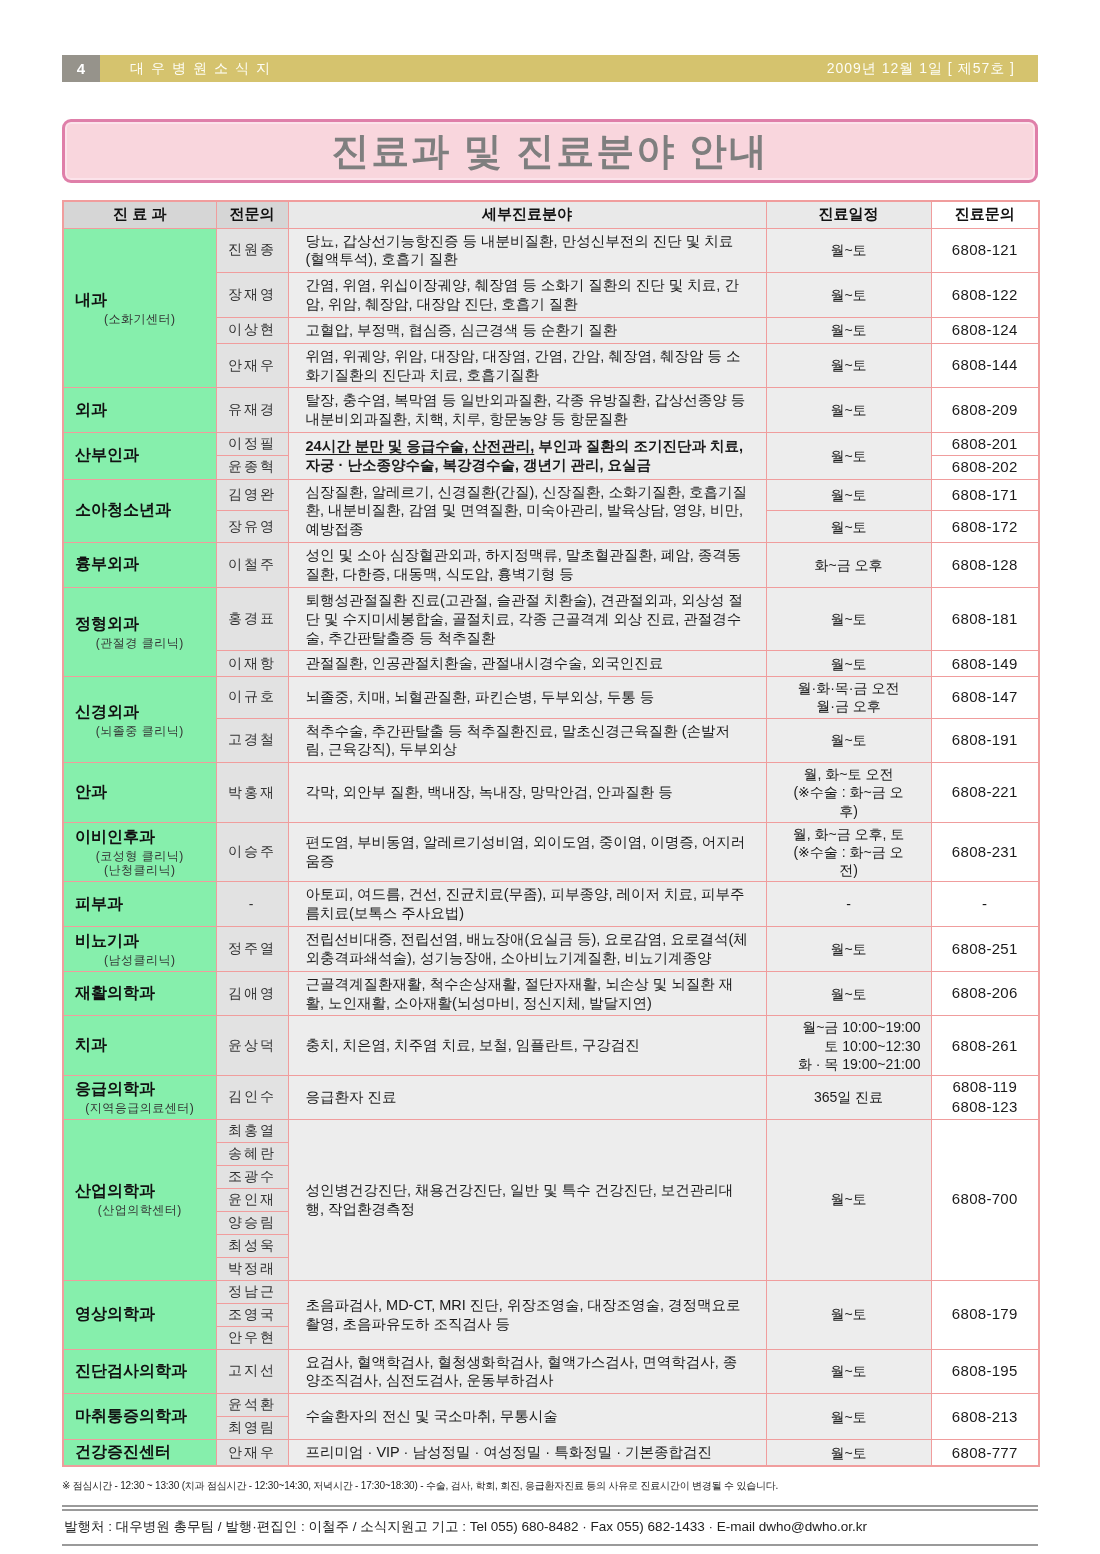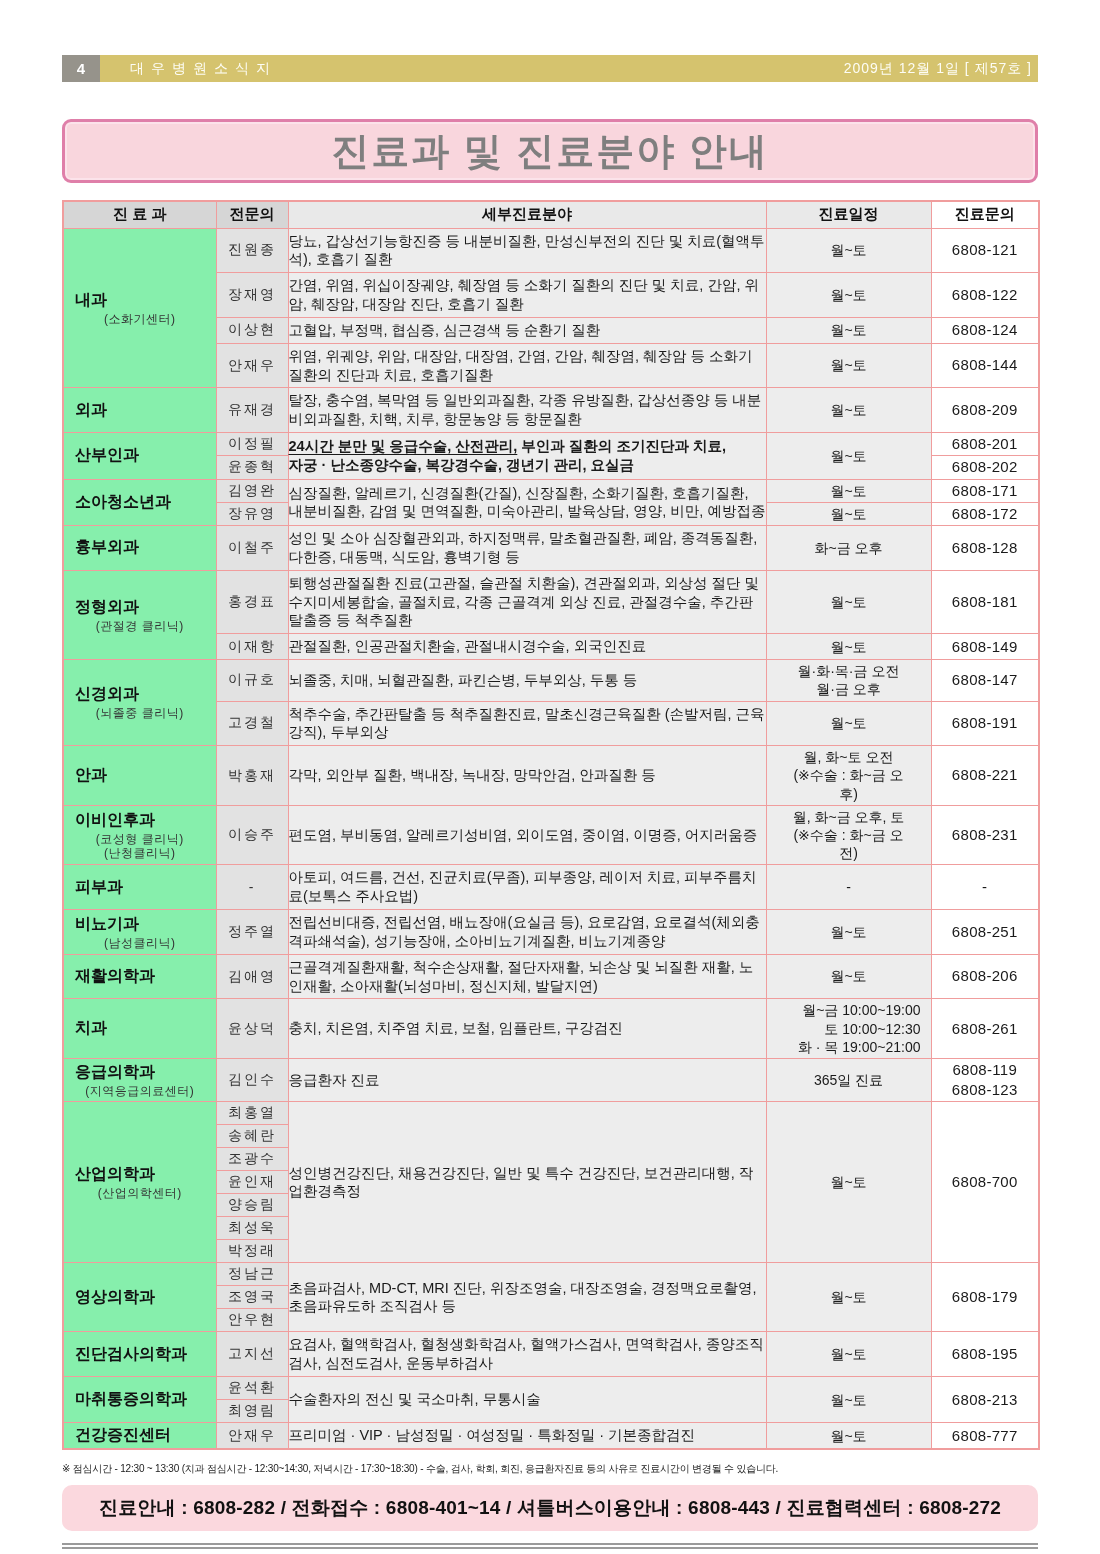--- a/index.html
+++ b/index.html
@@ -14,21 +14,21 @@
   
   .masthead {
     height:27px; background:#d5c36e; display:flex; align-items:center;
   }
   .page-num {
     width:38px; height:27px; background:#96938b; color:#fff;
     display:flex; align-items:center; justify-content:center;
     font-size:15px; font-weight:bold; flex:0 0 auto;
   }
   .masthead-title { color:#fdfdf5; font-size:14px; letter-spacing:7px; margin-left:30px; }
-  .issue-date { margin-left:auto; color:#fdfdf5; font-size:14px; letter-spacing:1px; padding-right:6px; }
+  .issue-date { margin-left:auto; color:#fdfdf5; font-size:14px; letter-spacing:1px; padding-right:23px; }
 
   
   .title-box {
     margin-top:37px; height:64px; background:#f9d6dd;
     border:3px solid #df7fa9; border-radius:9px;
     box-shadow: inset 0 0 0 2px #fce3ea;
     display:flex; align-items:center; justify-content:center;
   }
   .title-box h1 {
     margin:0; font-size:38px; font-weight:bold; color:#7f7f7f; letter-spacing:2px;
@@ -54,21 +54,21 @@
   }
   .dept-sub {
     font-size:12px; color:#333; text-align:center; white-space:pre-line;
     line-height:1.2; margin-top:1px; letter-spacing:0.5px;
   }
   td.doctor-cell {
     background:#e2e2e2; text-align:center; font-size:14px; color:#333;
     letter-spacing:2px; padding:2px 0; vertical-align:middle;
   }
   td.field-cell {
-    background:#ededed; font-size:14.5px; padding:3px 0;
+    background:#ededed; font-size:14.5px; padding:3px 17px;
     line-height:1.3; vertical-align:middle; color:#1a1a1a;
   }
   td.field-cell.field-bold { font-weight:bold; }
   .u { text-decoration:underline; text-underline-offset:3px; }
   td.schedule-cell {
     background:#ededed; text-align:center; font-size:14px; color:#1a1a1a;
     white-space:pre-line; line-height:1.3; padding:2px 18px; vertical-align:middle;
   }
   td.schedule-cell.sched-right { text-align:right; padding-right:10px; }
   td.phone-cell {
@@ -373,17 +373,16 @@
           <td class="doctor-cell">안재우</td>
           <td class="field-cell">프리미엄 · VIP · 남성정밀 · 여성정밀 · 특화정밀 · 기본종합검진</td>
           <td class="schedule-cell">월~토</td>
           <td class="phone-cell">6808-777</td>
         </tr>
       </tbody>
   </table>
 
   <div class="footnote">※  점심시간 - 12:30 ~ 13:30 (치과 점심시간 - 12:30~14:30, 저녁시간 - 17:30~18:30) - 수술, 검사, 학회, 회진, 응급환자진료 등의 사유로 진료시간이 변경될 수 있습니다.</div>
 
-  <div class="phone-banner">진료안내 : 6808-282  /  전화접수 : 6808-401~14  /  셔틀버스이용안내 : 6808-443  /  진료협력센터 : 6808-272</div>
 
   <div class="publisher">발행처 : 대우병원 총무팀 / 발행·편집인 : 이철주 / 소식지원고 기고 : Tel 055) 680-8482  ·  Fax 055) 682-1433  ·  E-mail  dwho@dwho.or.kr</div>
 
 </div>
 
 </body></html>

